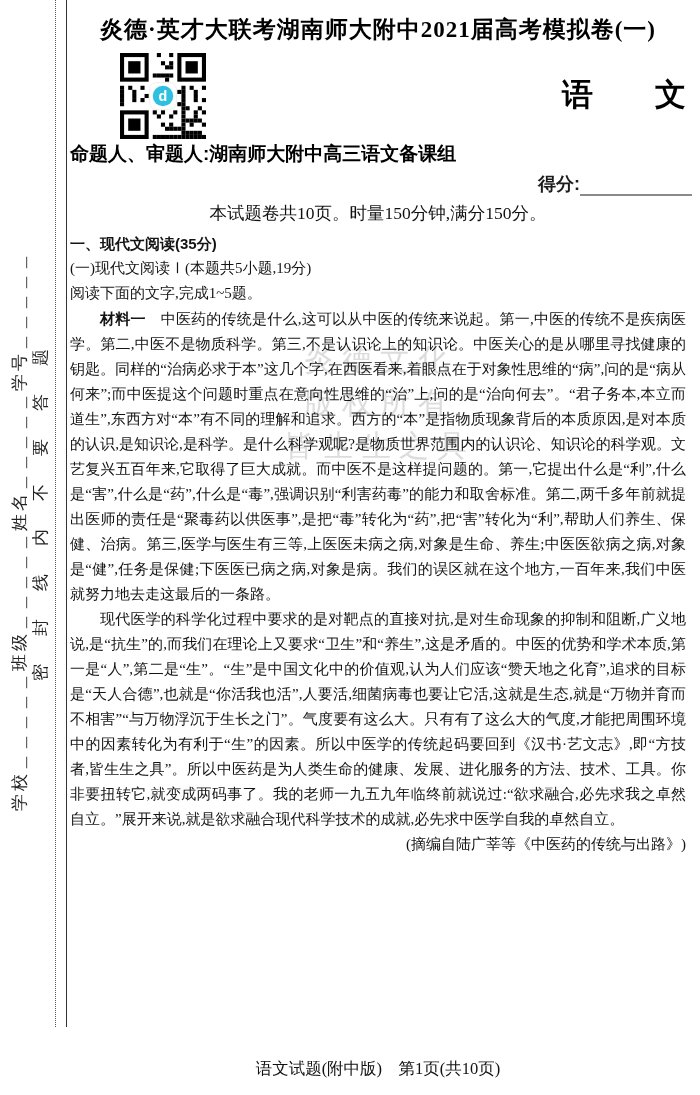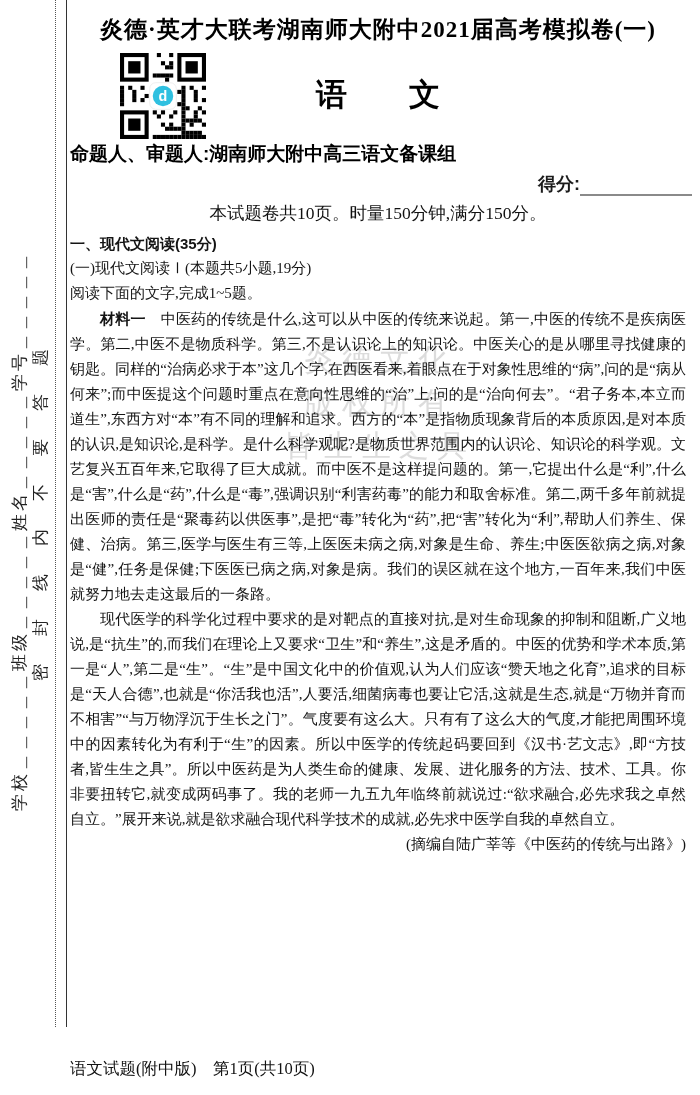--- a/index.html
+++ b/index.html
@@ -21,21 +21,21 @@
   #seal-dotted-line{left:55px;border-left:1.5px dotted #555;}
   #seal-solid-line{left:66px;border-left:1.5px solid #333;}
   
   #header-title{
     position:absolute;left:70px;top:14px;width:616px;text-align:center;
     font-size:23px;font-weight:bold;letter-spacing:1px;color:#000;
     font-family:"Liberation Serif",serif;
   }
   #qr{position:absolute;left:120px;top:53px;width:86px;height:86px;}
   #subject-title{
-    position:absolute;left:70px;top:74px;width:616px;text-align:center;
+    position:absolute;left:70px;top:74px;width:616px;text-align:right;
     font-size:31px;font-weight:bold;color:#000;font-family:"Liberation Sans",sans-serif;
   }
   #committee-line{
     position:absolute;left:70px;top:141px;width:616px;text-align:left;
     font-size:19px;font-weight:bold;color:#000;font-family:"Liberation Sans",sans-serif;
   }
   #score-block{position:absolute;left:538px;top:172px;font-size:18px;font-weight:bold;
     font-family:"Liberation Sans",sans-serif;}
   #score-line{display:inline-block;width:112px;border-bottom:2px solid #8a8a8a;height:18px;vertical-align:bottom;}
   #exam-info{
@@ -53,21 +53,21 @@
     position:absolute;left:70px;top:231px;width:616px;
     font-size:15px;line-height:25px;text-align:justify;color:#141414;
   }
   #body .h1{font-weight:bold;font-family:"Liberation Sans",sans-serif;}
   #body p{margin:0;}
   .indent{text-indent:2em;}
   .mat-label{font-weight:bold;font-family:"Liberation Sans",sans-serif;margin-right:1em;}
   #attribution{text-align:right;}
   
   #footer{
-    position:absolute;left:70px;top:1058px;width:616px;text-align:left;
+    position:absolute;left:70px;top:1058px;width:616px;text-align:center;
     font-size:16.5px;color:#111;
   }
 </style>
 </head>
 <body>
 
 <div id="page">
 
   <div class="vtext" id="student-fields">学校＿＿＿＿＿班级＿＿＿＿＿姓名＿＿＿＿＿学号＿＿＿＿＿</div>
   <div class="vtext" id="seal-text">密封线内不要答题</div>

